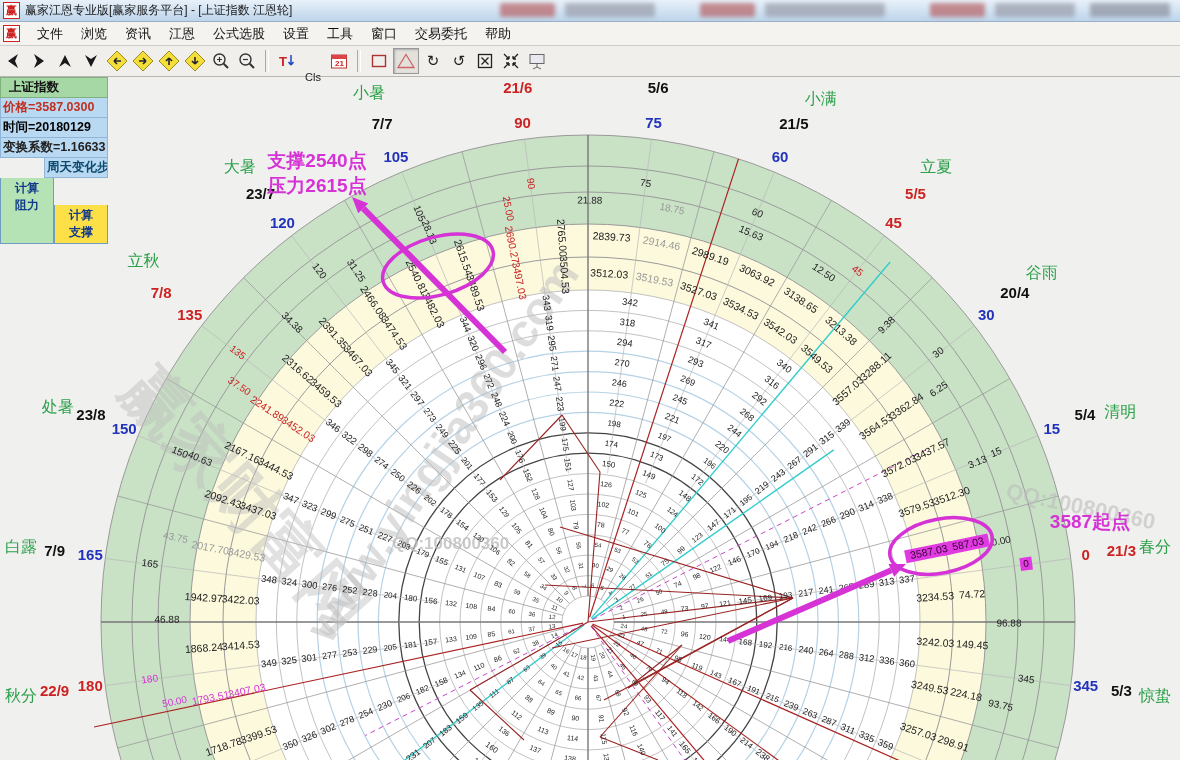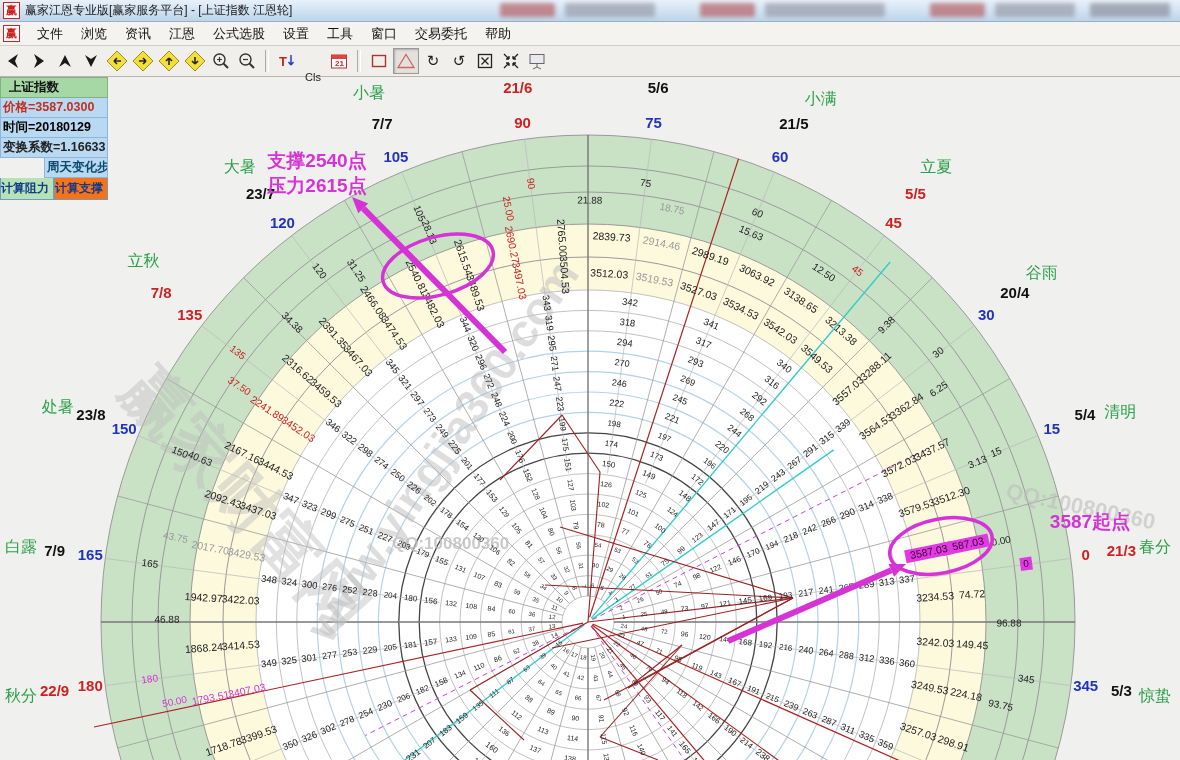--- a/index.html
+++ b/index.html
@@ -22,24 +22,24 @@
     font-size:14px;color:#222;}
   .tbtn.pressed{border:1px solid #999;background:#e4e1dc;box-shadow:inset 1px 1px 2px #aaa;}
   .tsep{width:2px;height:22px;border-left:1px solid #aaa;border-right:1px solid #fff;margin:0 5px;}
   
   .panel{position:absolute;left:0;top:77px;width:108px;z-index:20;font-size:12.5px;}
   .panel .hd{background:#a6d8a6;border:1px solid #7fb27f;text-align:left;font-weight:bold;
     color:#111;padding:1px 8px;}
   .prow{background:#b9d9f2;border:1px solid #8fb6d9;border-top:none;padding:1px 2px;
     white-space:nowrap;overflow:hidden;font-weight:bold;}
   .pbtns{display:flex;}
-  .pbtn{flex:1;text-align:left;font-size:12px;font-weight:bold;color:#123a8a;
-    border:1px solid #6f9cc0;border-top:none;padding:2px 0;cursor:pointer;}
+  .pbtn{flex:1;text-align:center;font-size:12px;font-weight:bold;color:#123a8a;
+    border:1px solid #6f9cc0;border-top:none;padding:2px 12px;cursor:pointer;}
   .pbtn:first-child{background:#b5e3b5;}
-  .pbtn:last-child{background:#f97316;}
+  .pbtn:last-child{background:#fde047;margin-top:27px;}
   
   #wheel{position:absolute;left:0;top:0;z-index:5;}
   text{font-family:"Liberation Sans","DejaVu Sans",sans-serif;}
 </style>
 </head>
 <body>
 
 <div class="app">
 
   <div class="titlebar">

